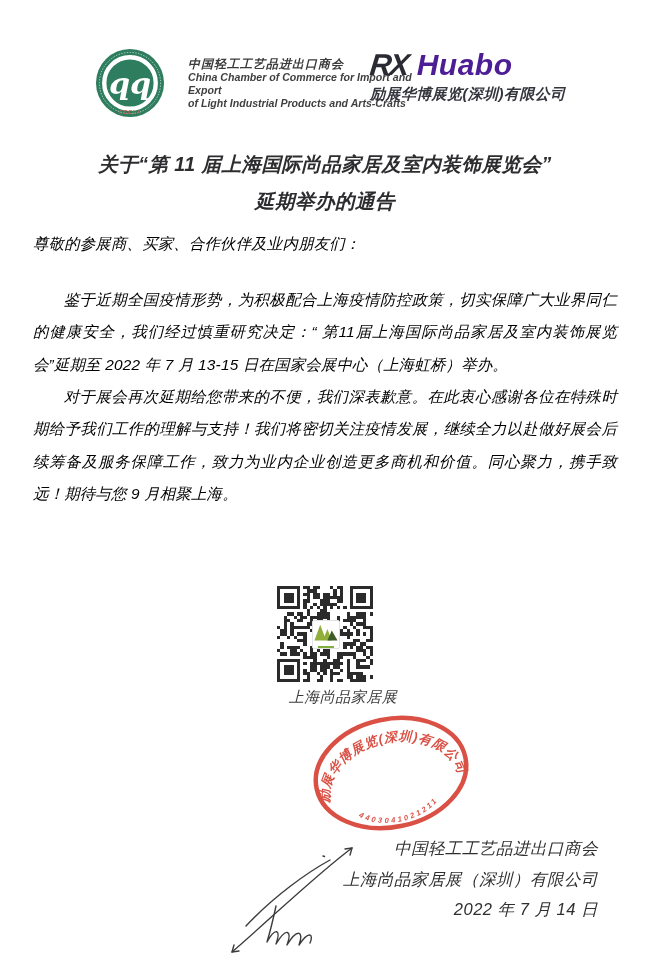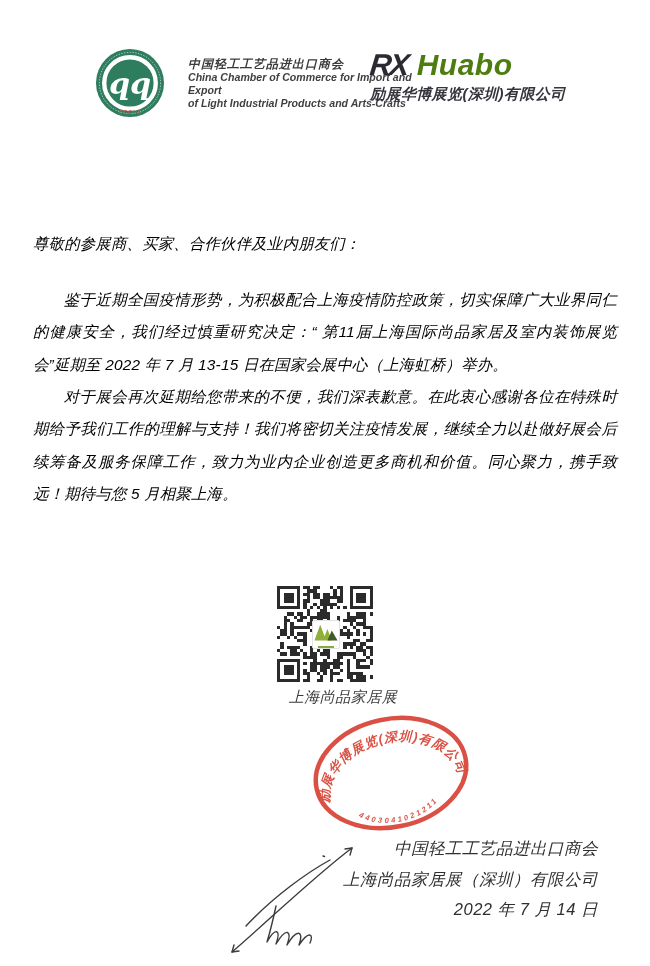--- a/index.html
+++ b/index.html
@@ -11,21 +11,21 @@
     font-style:italic;
   }
   
   .logo-circle{position:absolute;left:95px;top:48px;width:70px;height:70px;}
   .org-text{position:absolute;left:188px;top:57px;width:230px;}
   .org-text .cn{font-size:12px;font-weight:bold;color:#3a3a3a;letter-spacing:1px;line-height:14px;}
   .org-text .en{font-size:10.6px;font-weight:bold;color:#3f3f3f;line-height:13px;}
   .rx-block{position:absolute;left:370px;top:48px;width:180px;}
   .rx-row{display:flex;align-items:baseline;}
   .rx-mark{font-size:30px;font-weight:900;color:#2a2a32;letter-spacing:-2px;transform:skewX(-6deg);display:inline-block;}
-  .huabo-mark{font-size:30px;font-weight:800;color:#4d7c0f;margin-left:9px;letter-spacing:0.5px;}
+  .huabo-mark{font-size:30px;font-weight:800;color:#4c1d95;margin-left:9px;letter-spacing:0.5px;}
   .rx-cn{font-size:15px;font-weight:600;color:#33343c;margin-top:3px;letter-spacing:0.4px;white-space:nowrap;}
   
   .title{position:absolute;left:0;top:146px;width:100%;text-align:center;
     font-size:19.5px;font-weight:bold;color:#2d2d30;line-height:37px;letter-spacing:0.5px;}
   
   .bodytext{position:absolute;left:33px;right:33px;font-size:15.4px;line-height:32.4px;
     color:#000000;text-align:justify;letter-spacing:0.2px;}
   .salutation{top:228px;}
   .para{text-indent:2em;}
   .p1{top:284px;}
@@ -73,24 +73,28 @@
   </div>
 
   <div class="rx-block">
     <div class="rx-row">
       <span class="rx-mark">RX</span>
       <span class="huabo-mark">Huabo</span>
     </div>
     <div class="rx-cn">励展华博展览(深圳)有限公司</div>
   </div>
 
+  <div class="title">
+    <div>关于“第 11 届上海国际尚品家居及室内装饰展览会”</div>
+    <div>延期举办的通告</div>
+  </div>
 
   <div class="bodytext salutation">尊敬的参展商、买家、合作伙伴及业内朋友们：</div>
   <div class="bodytext para p1">鉴于近期全国疫情形势，为积极配合上海疫情防控政策，切实保障广大业界同仁的健康安全，我们经过慎重研究决定：“ 第11届上海国际尚品家居及室内装饰展览会”延期至 2022 年 7 月 13-15 日在国家会展中心（上海虹桥）举办。</div>
-  <div class="bodytext para p2">对于展会再次延期给您带来的不便，我们深表歉意。在此衷心感谢各位在特殊时期给予我们工作的理解与支持！我们将密切关注疫情发展，继续全力以赴做好展会后续筹备及服务保障工作，致力为业内企业创造更多商机和价值。同心聚力，携手致远！期待与您 5 月相聚上海。</div>
+  <div class="bodytext para p2">对于展会再次延期给您带来的不便，我们深表歉意。在此衷心感谢各位在特殊时期给予我们工作的理解与支持！我们将密切关注疫情发展，继续全力以赴做好展会后续筹备及服务保障工作，致力为业内企业创造更多商机和价值。同心聚力，携手致远！期待与您 9 月相聚上海。</div>
 
   <div class="qr-wrap" id="qr">
       <svg viewBox="0 0 29 29" shape-rendering="crispEdges">
         <rect x="0" y="0" width="1" height="1"></rect>
         <rect x="1" y="0" width="1" height="1"></rect>
         <rect x="2" y="0" width="1" height="1"></rect>
         <rect x="3" y="0" width="1" height="1"></rect>
         <rect x="4" y="0" width="1" height="1"></rect>
         <rect x="5" y="0" width="1" height="1"></rect>
         <rect x="6" y="0" width="1" height="1"></rect>

